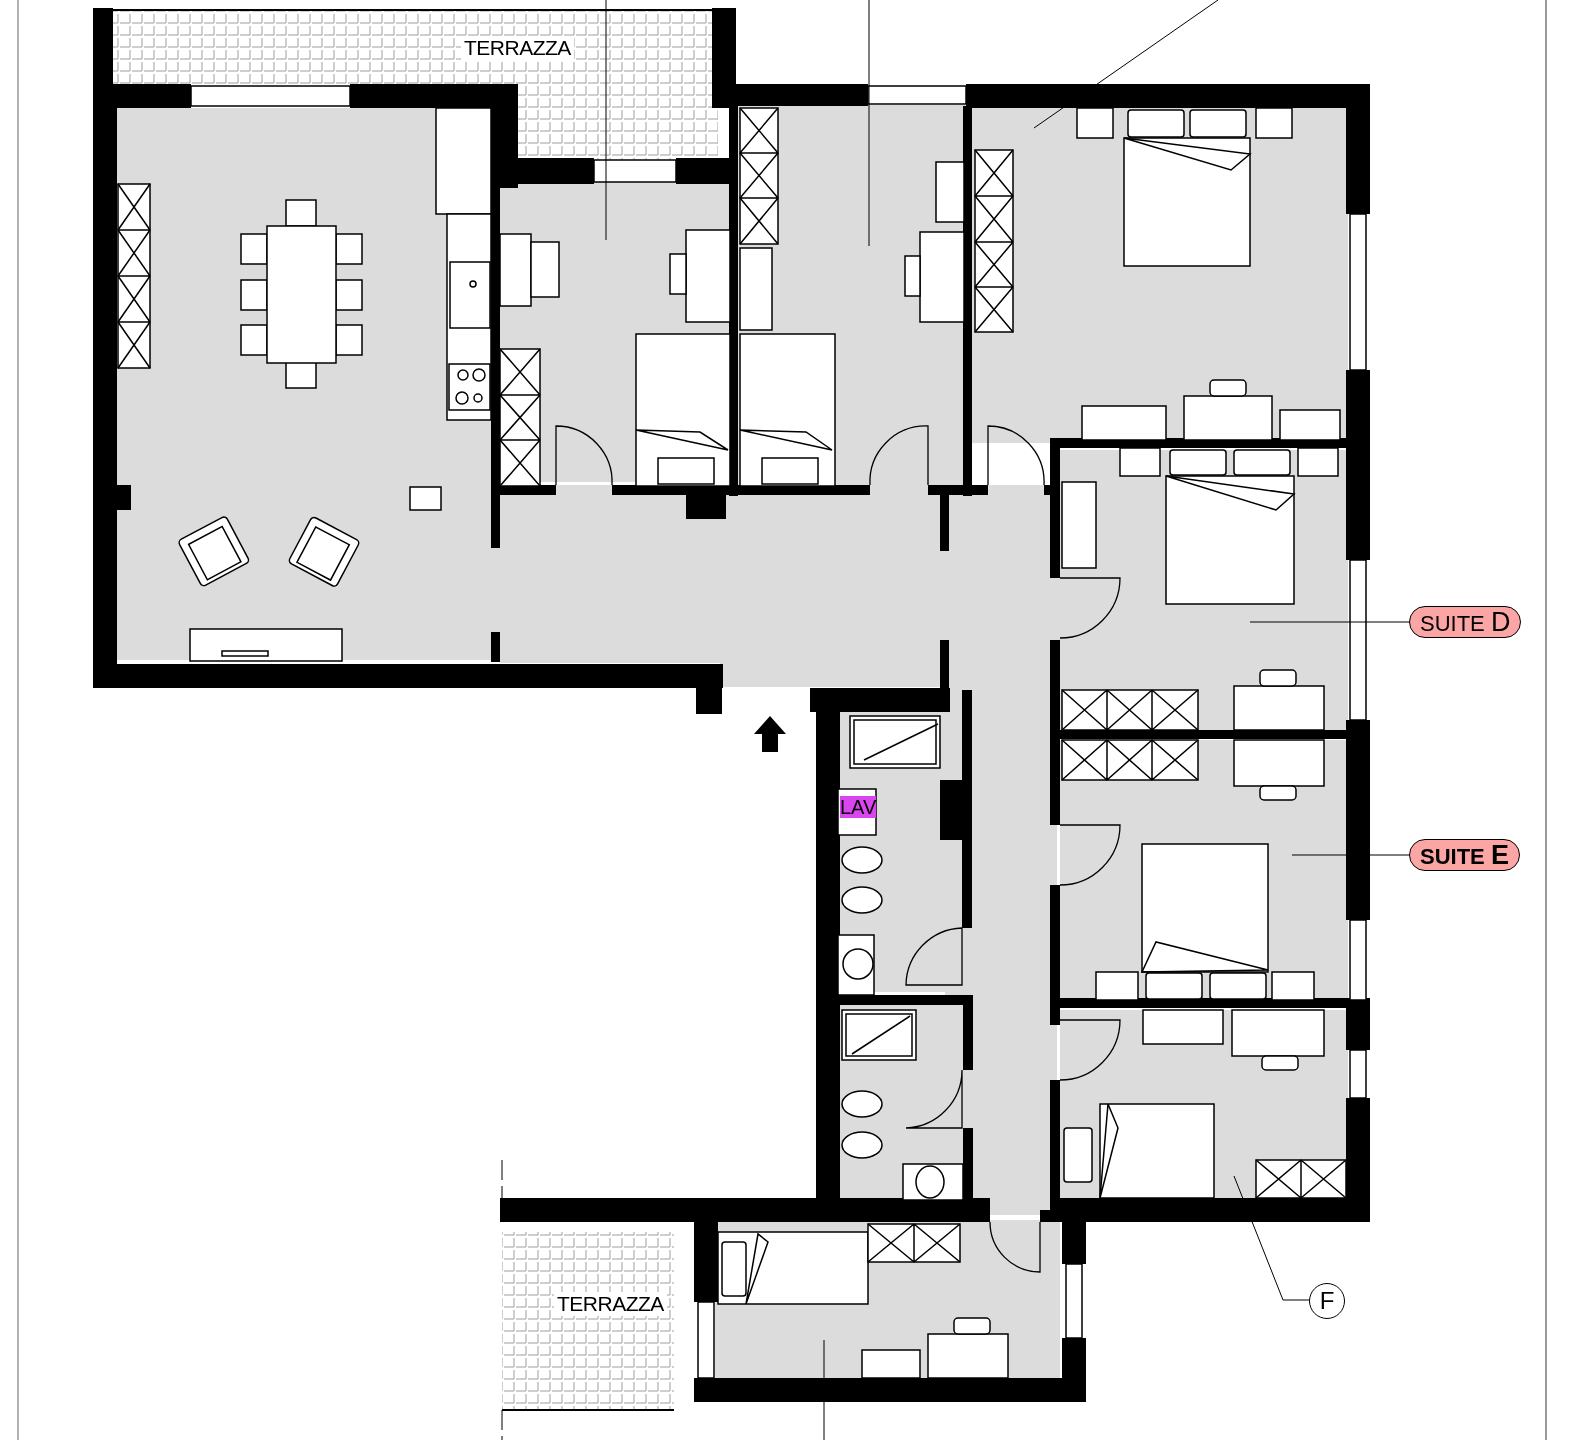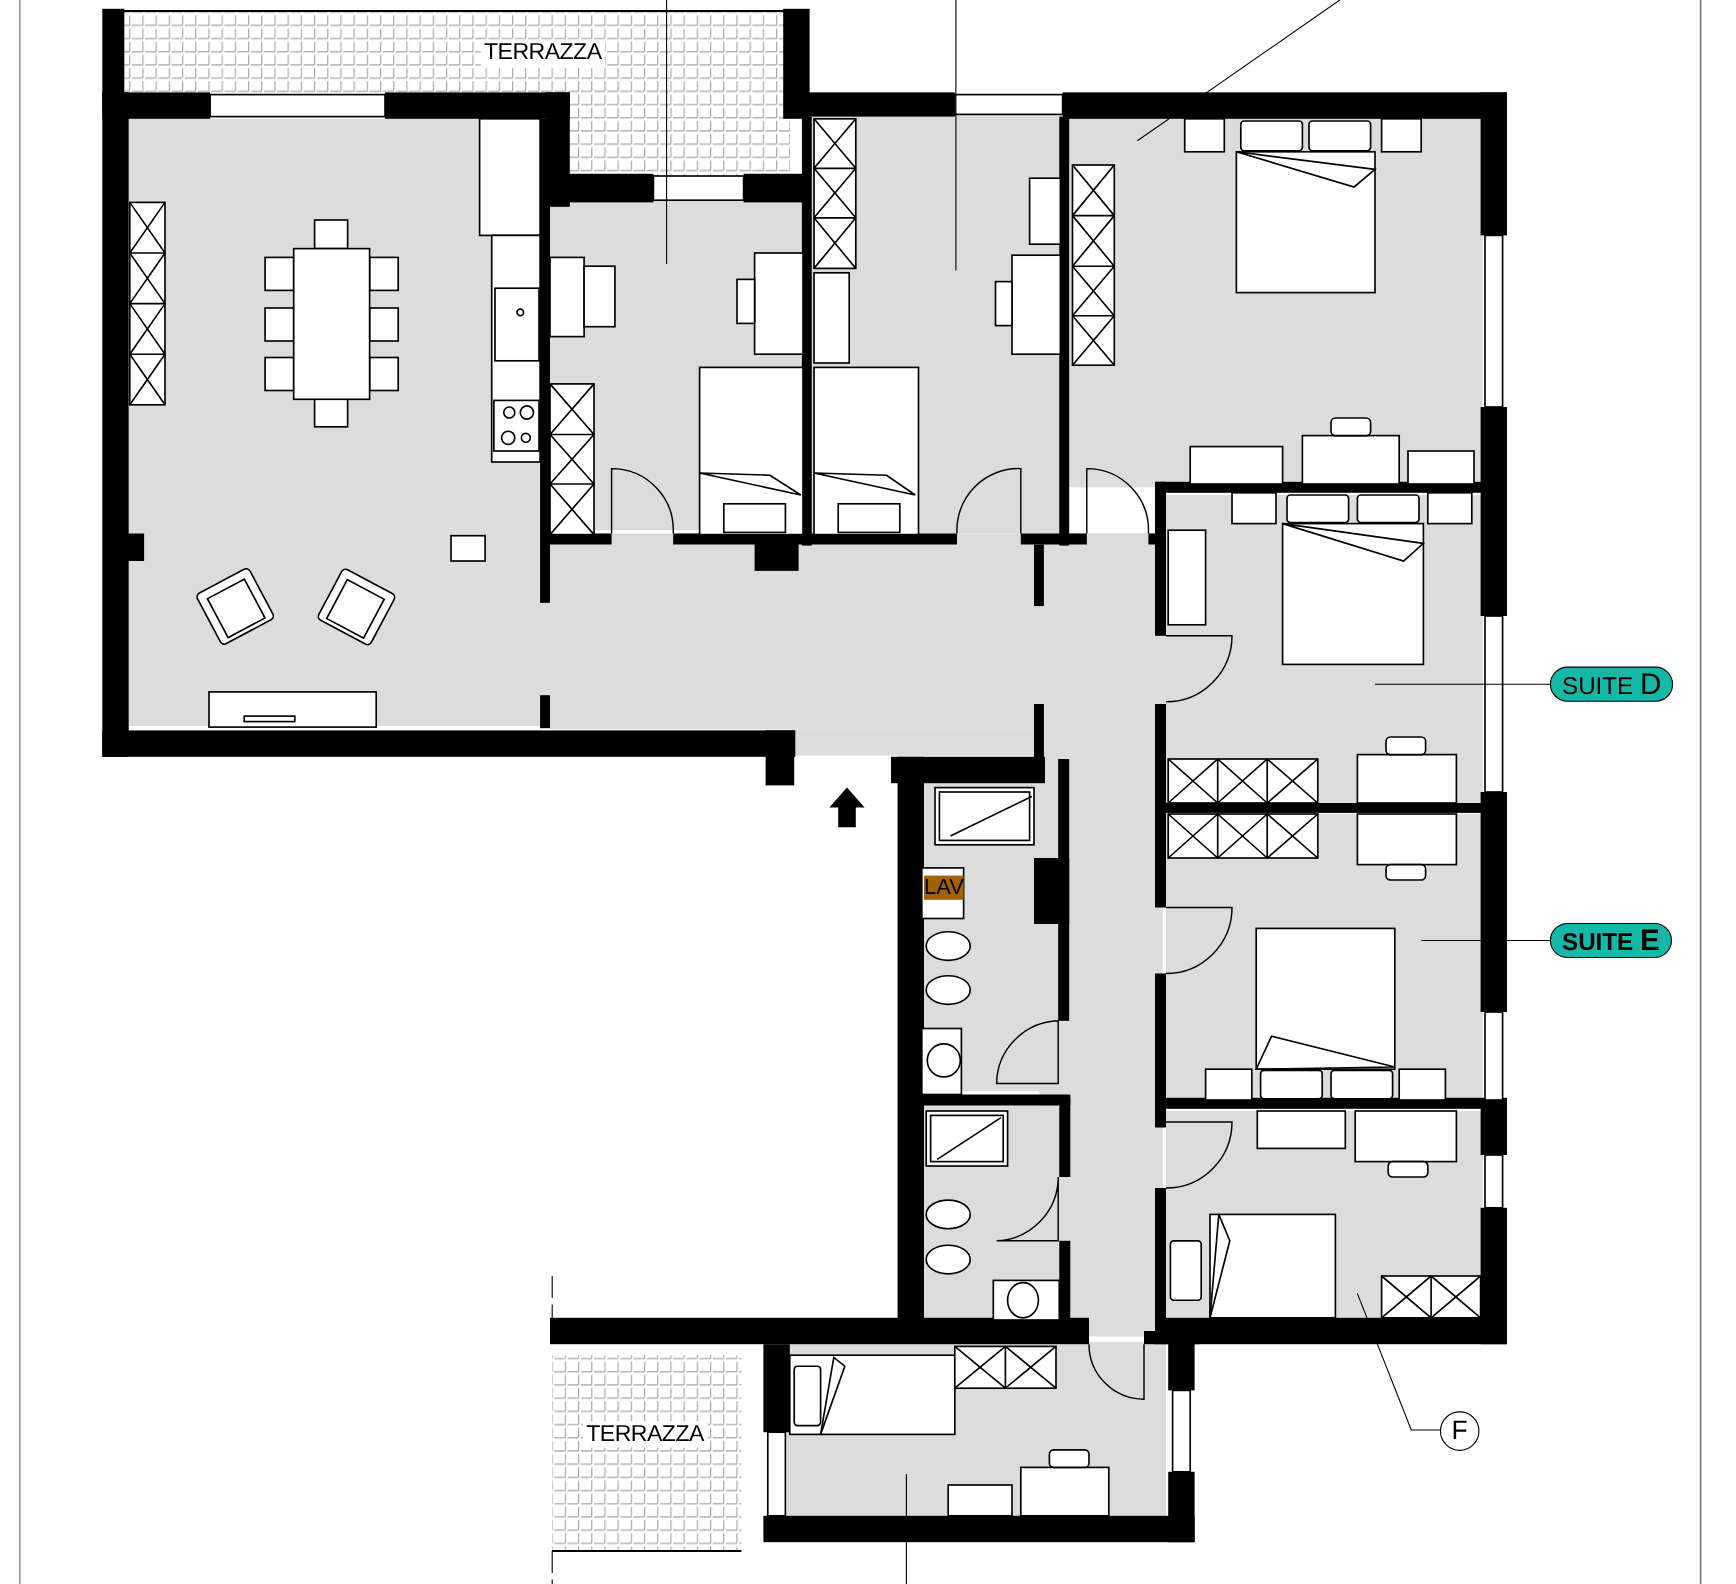--- a/index.html
+++ b/index.html
@@ -1,22 +1,22 @@
 <!DOCTYPE html>
 <html><head>
 <meta charset="utf-8">
 <style>
   html, body { margin:0; padding:0; background:#ffffff; }
   body { width:1578px; height:1440px; position:relative; overflow:hidden; font-family:"Liberation Sans", sans-serif; }
   #plan { position:absolute; left:0; top:0; width:1578px; height:1440px; }
-  .label { position:absolute; font-family:"Liberation Sans", sans-serif; color:#000; font-size:21px; letter-spacing:-0.5px; background:#fff; padding:0 3px; line-height:24px; }
-  .pill { position:absolute; border:1.5px solid #000; border-radius:18px; background:#14b8a6; font-size:22px; height:30px; line-height:30px; padding:0 10px; white-space:nowrap; }
+  .label { position:absolute; font-family:"Liberation Sans", sans-serif; color:#000; font-size:21px; letter-spacing:-0.5px; background:#fff; padding:0 3px; line-height:24px;margin-left:24px; }
+  .pill { position:absolute; border:1.5px solid #000; border-radius:18px; background:#fca5a5; font-size:22px; height:30px; line-height:30px; padding:0 10px; white-space:nowrap; }
   .pill .big { font-size:27px; }
   .circle-tag { position:absolute; width:34px; height:34px; border:1.5px solid #000; border-radius:50%; background:#fff; text-align:center; line-height:34px; font-size:24px; }
-  .lav { position:absolute; font-size:20px; background:#a16207; line-height:22px; }
+  .lav { position:absolute; font-size:20px; background:#d946ef; line-height:22px; }
 </style>
 </head>
 <body>
 
 <svg id="plan" viewBox="0 0 1578 1440" xmlns="http://www.w3.org/2000/svg">
   <defs>
     <pattern id="tiles" width="12" height="12" patternUnits="userSpaceOnUse">
       <rect width="12" height="12" fill="#fff"></rect>
       <path d="M0 11 H10 M10 2 V11" stroke="#a0a0a0" stroke-width="1" fill="none"></path>
     </pattern>

